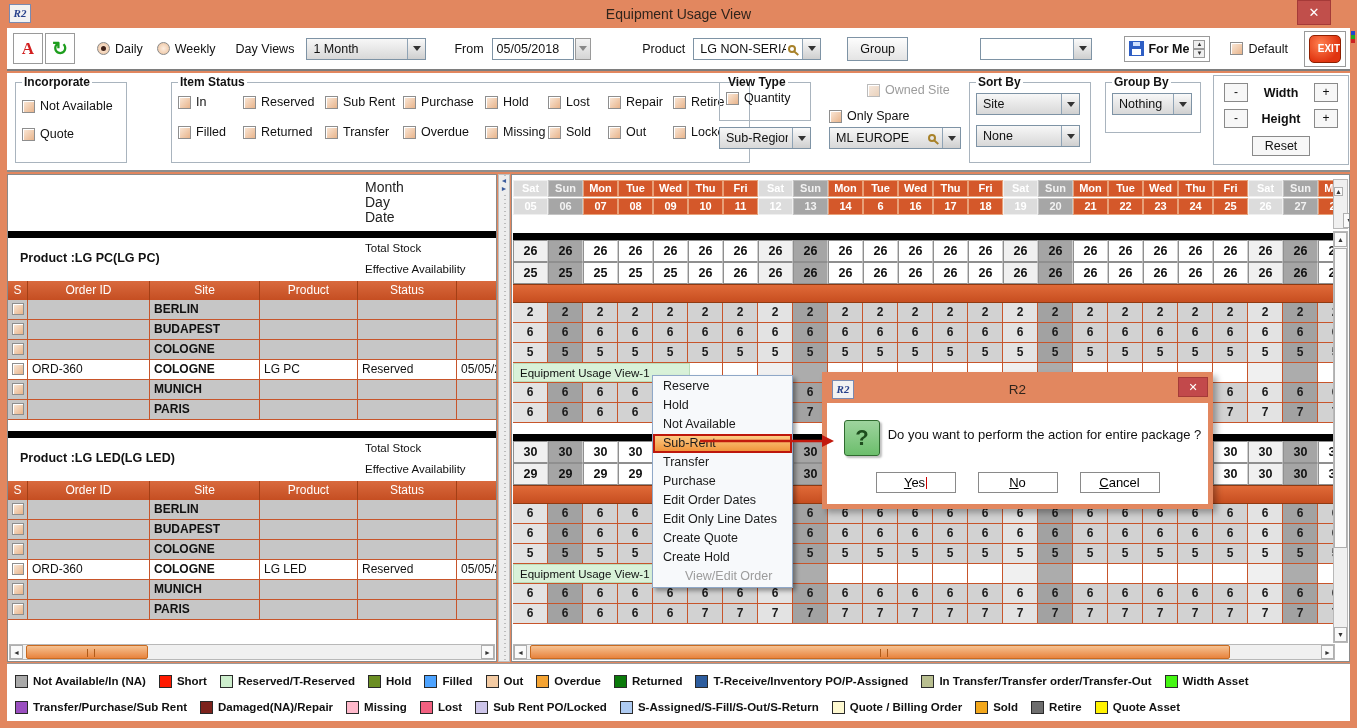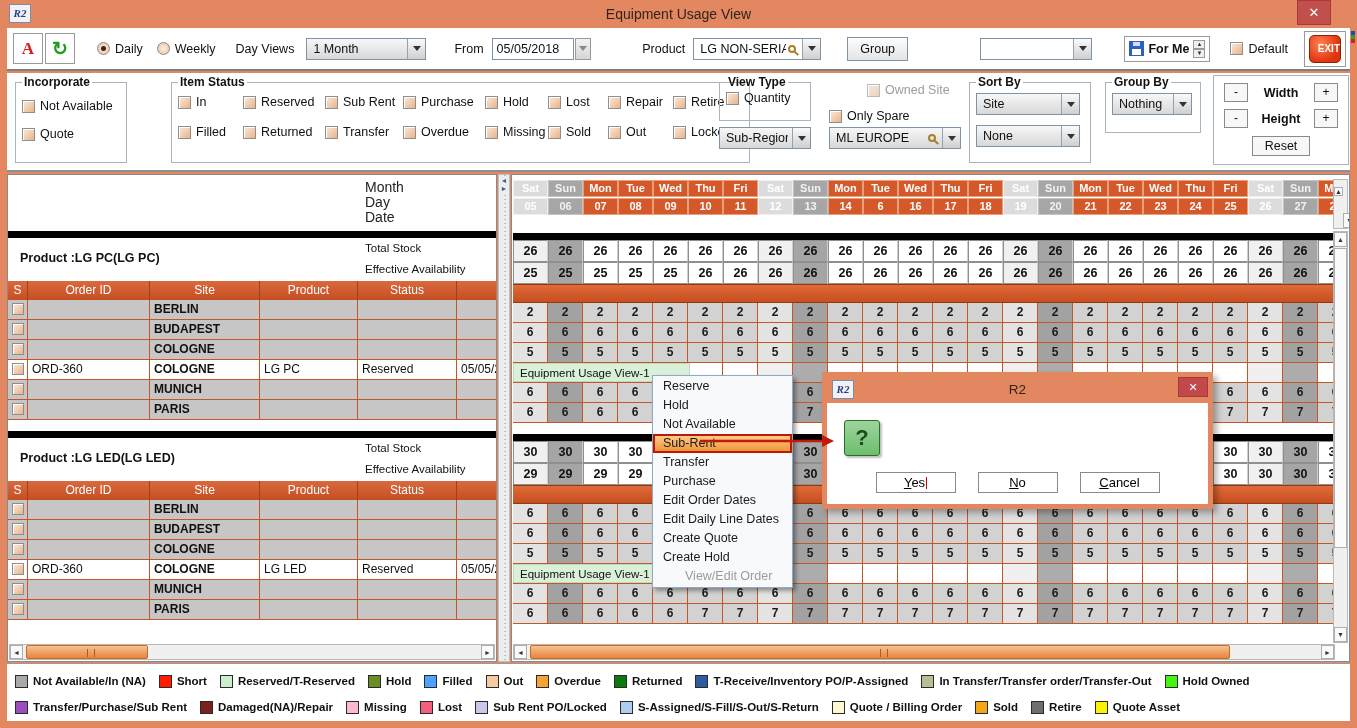--- a/index.html
+++ b/index.html
@@ -1056,21 +1056,21 @@
         <span class="legend-item">
           <span class="swatch" style="background: rgb(45, 93, 158);"></span>
           <span class="legend-label">T-Receive/Inventory PO/P-Assigned</span>
         </span>
         <span class="legend-item">
           <span class="swatch" style="background: rgb(185, 191, 144);"></span>
           <span class="legend-label">In Transfer/Transfer order/Transfer-Out</span>
         </span>
         <span class="legend-item">
           <span class="swatch" style="background: rgb(68, 245, 18);"></span>
-          <span class="legend-label">Hold Owned</span>
+          <span class="legend-label">Width Asset</span>
         </span>
       </div>
       <div class="legend-row">
         <span class="legend-item">
           <span class="swatch" style="background: rgb(154, 79, 192);"></span>
           <span class="legend-label">Transfer/Purchase/Sub Rent</span>
         </span>
         <span class="legend-item">
           <span class="swatch" style="background: rgb(124, 34, 28);"></span>
           <span class="legend-label">Damaged(NA)/Repair</span>
@@ -1111,39 +1111,40 @@
     </div>
 
   <div class="context-menu" id="context-menu">
       <div class="menu-item">Reserve</div>
       <div class="menu-item">Hold</div>
       <div class="menu-item">Not Available</div>
       <div class="menu-item highlight">Sub-Rent</div>
       <div class="menu-item">Transfer</div>
       <div class="menu-item">Purchase</div>
       <div class="menu-item">Edit Order Dates</div>
-      <div class="menu-item">Edit Daily Line Dates</div>
+      <div class="menu-item">Edit Only Line Dates</div>
       <div class="menu-item">Create Quote</div>
       <div class="menu-item">Create Hold</div>
       <div class="menu-item disabled">View/Edit Order</div>
     </div>
 
   <svg class="arrow-svg" viewBox="0 0 145 18">
     <line x1="0" y1="9" x2="122" y2="9" stroke="#C2190D" stroke-width="2.5"></line>
     <polygon points="122,3 134,9 122,15" fill="#C2190D"></polygon>
   </svg>
 
   <div class="dialog">
     <div class="dlg-title">
       <div class="r2icon">R2</div>
       <div class="dlg-title-text">R2</div>
       <div class="dlg-close">✕</div>
     </div>
     <div class="dlg-body">
       <div class="q-icon">?</div>
+      <div class="dlg-msg">Do you want to perform the action for entire package ?</div>
       <div class="dlg-buttons" id="dlg-buttons">
           <button class="dlg-btn"><u>Y</u>es<span class="caret"></span></button>
           <button class="dlg-btn"><u>N</u>o</button>
           <button class="dlg-btn"><u>C</u>ancel</button>
         </div>
     </div>
   </div>
 
 </div>
 

